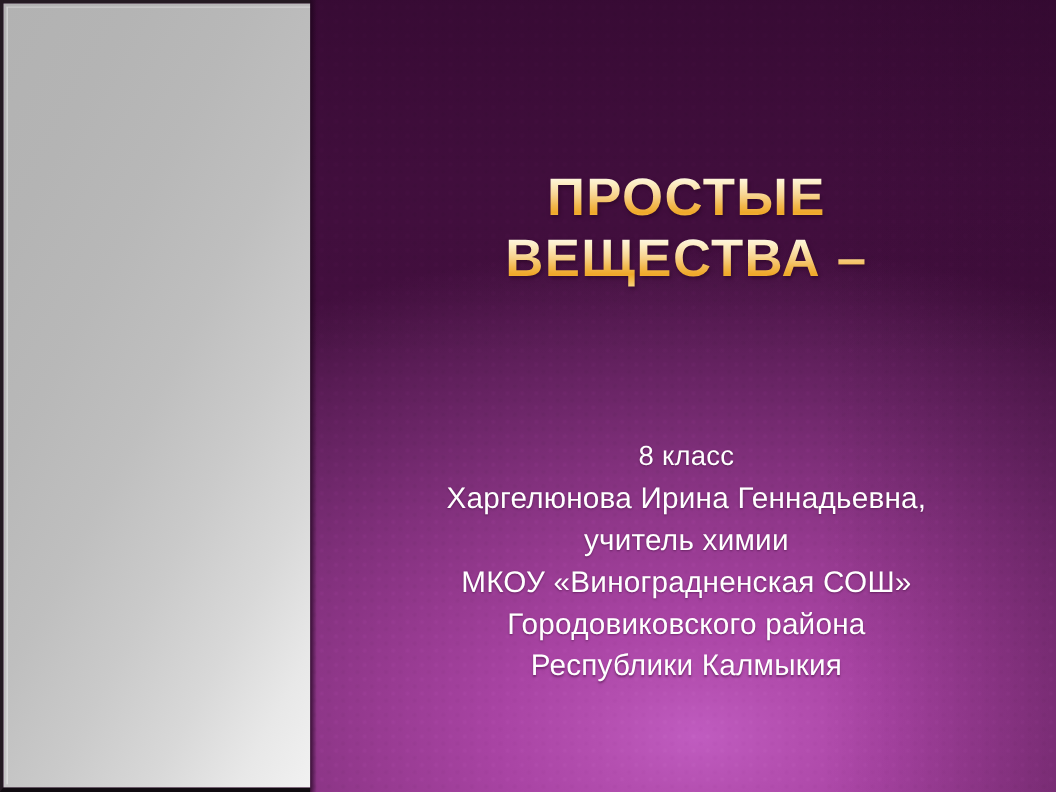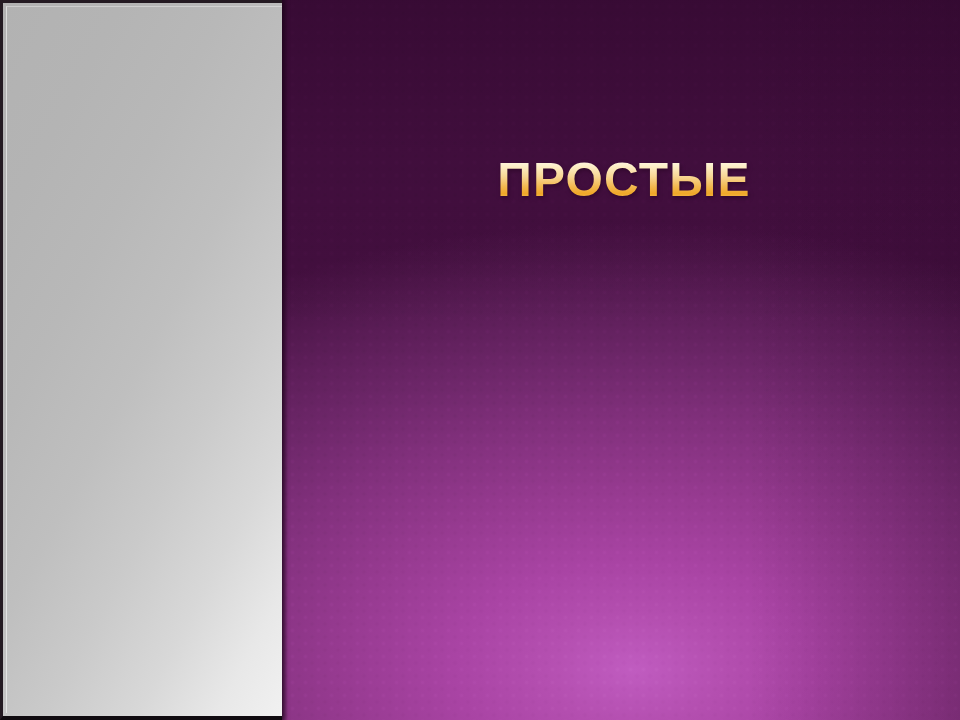--- a/index.html
+++ b/index.html
@@ -179,17 +179,26 @@
 
   <div class="grey-panel">
     <div class="inner-hairline"></div>
   </div>
   <div class="panel-seam"></div>
 
   <div class="content">
 
     <div class="title-block">
       <div class="title-line">ПРОСТЫЕ</div>
+      <div class="title-line">ВЕЩЕСТВА –</div>
     </div>
 
+    <div class="subtitle-block">
+      <div class="subtitle-line first">8 класс</div>
+      <div class="subtitle-line">Харгелюнова Ирина Геннадьевна,</div>
+      <div class="subtitle-line">учитель химии</div>
+      <div class="subtitle-line">МКОУ «Виноградненская СОШ»</div>
+      <div class="subtitle-line">Городовиковского района</div>
+      <div class="subtitle-line">Республики Калмыкия</div>
+    </div>
 
   </div>
 </div>
 
 </body></html>

